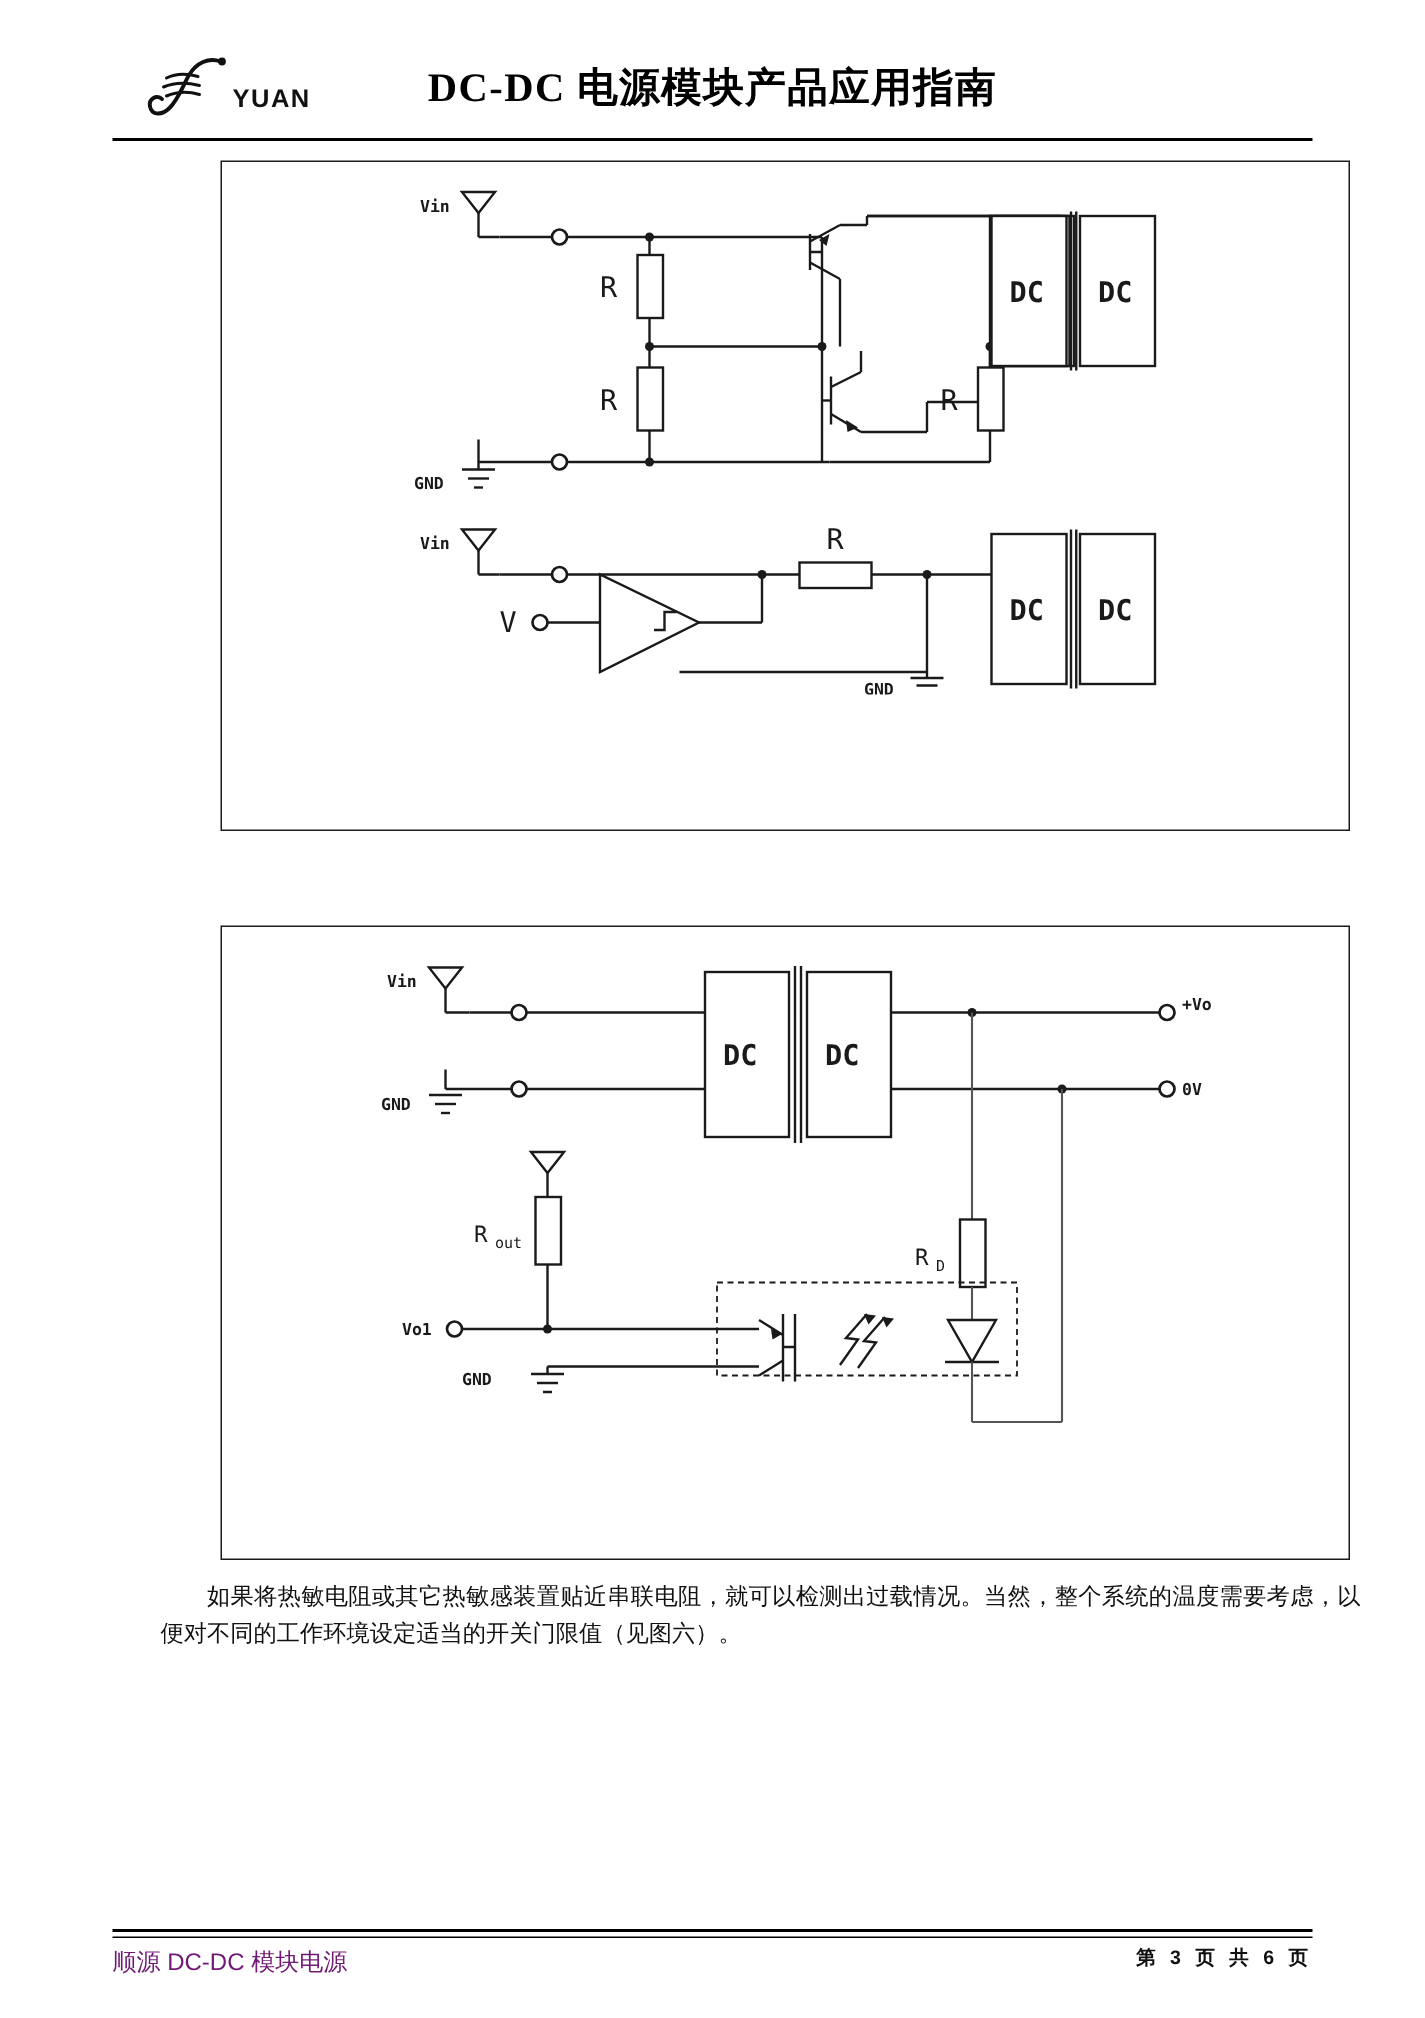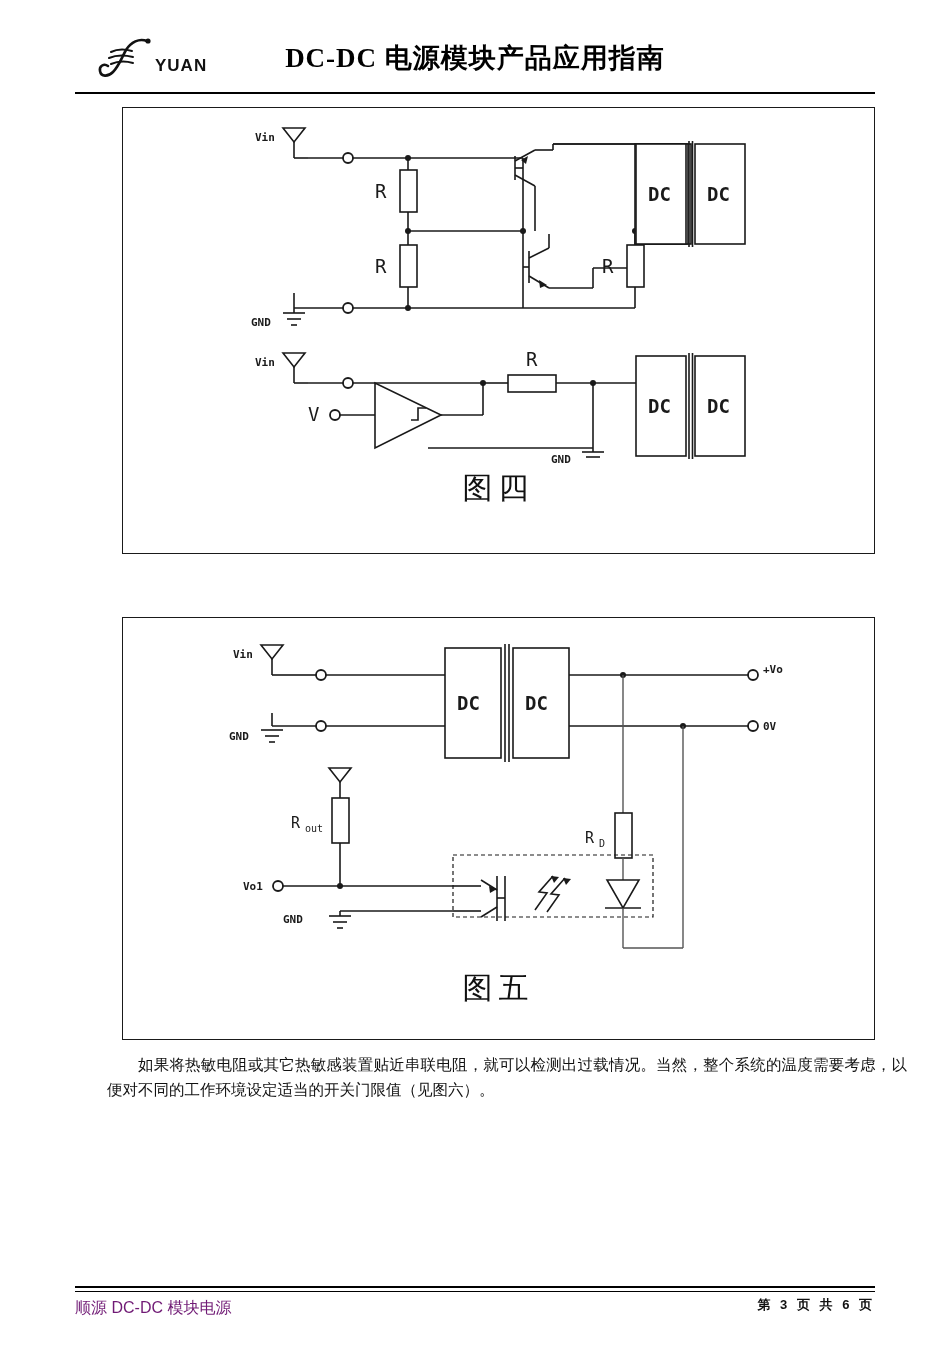--- a/index.html
+++ b/index.html
@@ -67,20 +67,21 @@
     height: 0;
     border-top: 2px solid #000;
   }
 
   
   .figure-box {
     position: absolute;
     border: 1.6px solid #1a1a1a;
     box-sizing: border-box;
     background: #fff;
+    margin-left: 25px;
   }
   #figure4-box { left: 122px; top: 107px; width: 753px; height: 447px; }
   #figure5-box { left: 122px; top: 617px; width: 753px; height: 423px; }
 
   .fig-caption {
     position: absolute;
     width: 100%;
     text-align: center;
     font-family: "Liberation Serif", "DejaVu Serif", serif;
     font-size: 30px;
@@ -289,21 +290,20 @@
 
     <g>
       <rect class="comp" x="513" y="248" width="50" height="100"></rect>
       <rect class="comp" x="572" y="248" width="50" height="100"></rect>
       <line class="wire" x1="566" y1="245" x2="566" y2="351" stroke-width="3"></line>
       <line class="wire" x1="569.5" y1="245" x2="569.5" y2="351" stroke-width="3"></line>
       <text class="lbl-dc" x="525" y="305">DC</text>
       <text class="lbl-dc" x="584" y="305">DC</text>
     </g>
   </svg>
-  <div id="figure4-caption" class="fig-caption">图四</div>
 </div>
 
 <div id="figure5-box" class="figure-box">
   <svg class="fig-svg" width="750" height="345" viewBox="0 0 750 345">
 
     <text class="lbl-sm" x="110" y="40">Vin</text>
     <polygon points="138,27 160,27 149,41" class="comp"></polygon>
     <line class="wire" x1="149" y1="41" x2="149" y2="57"></line>
     <line class="wire" x1="149" y1="57" x2="165" y2="57"></line>
     <circle class="term" cx="198" cy="57" r="5"></circle>
@@ -378,21 +378,20 @@
     <line class="wire" x1="374" y1="258" x2="374" y2="303"></line>
     <line class="wire" x1="374" y1="280" x2="382" y2="280"></line>
     <line class="wire" x1="382" y1="258" x2="382" y2="303" stroke-width="2.6"></line>
     <polygon points="366,268 374,271 367,275" fill="#1a1a1a"></polygon>
 
     <path class="wire" d="M 412 292 L 424 275 L 416 274 L 430 258"></path>
     <path class="wire" d="M 424 294 L 436 277 L 428 276 L 442 260"></path>
     <polygon points="428,258 436,259 431,265" fill="#1a1a1a"></polygon>
     <polygon points="440,260 448,261 443,267" fill="#1a1a1a"></polygon>
   </svg>
-  <div id="figure5-caption" class="fig-caption">图五</div>
 </div>
 
 <div id="body-paragraph">如果将热敏电阻或其它热敏感装置贴近串联电阻，就可以检测出过载情况。当然，整个系统的温度需要考虑，以便对不同的工作环境设定适当的开关门限值（见图六）。</div>
 
 <div id="footer-rule-top"></div>
 <div id="footer-rule-bottom"></div>
 <div id="footer-left">顺源 DC-DC 模块电源</div>
 <div id="footer-right">第 3 页 共 6 页</div>
 
 </body></html>

